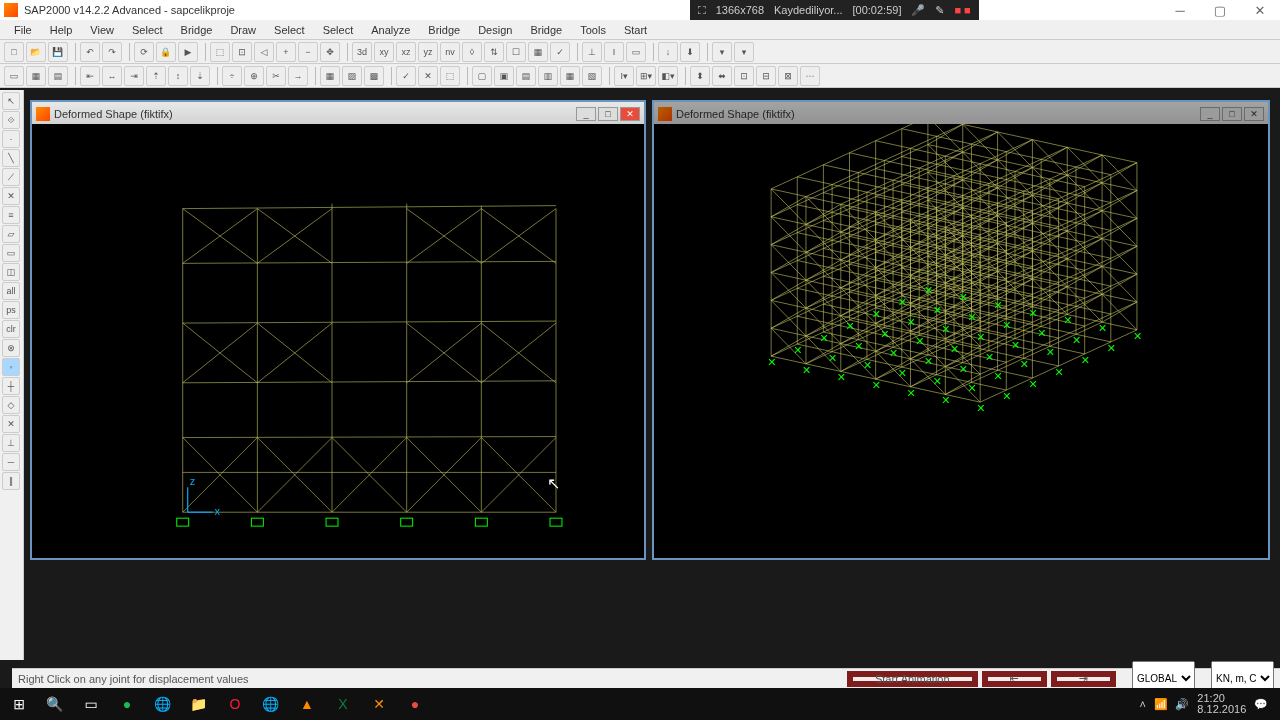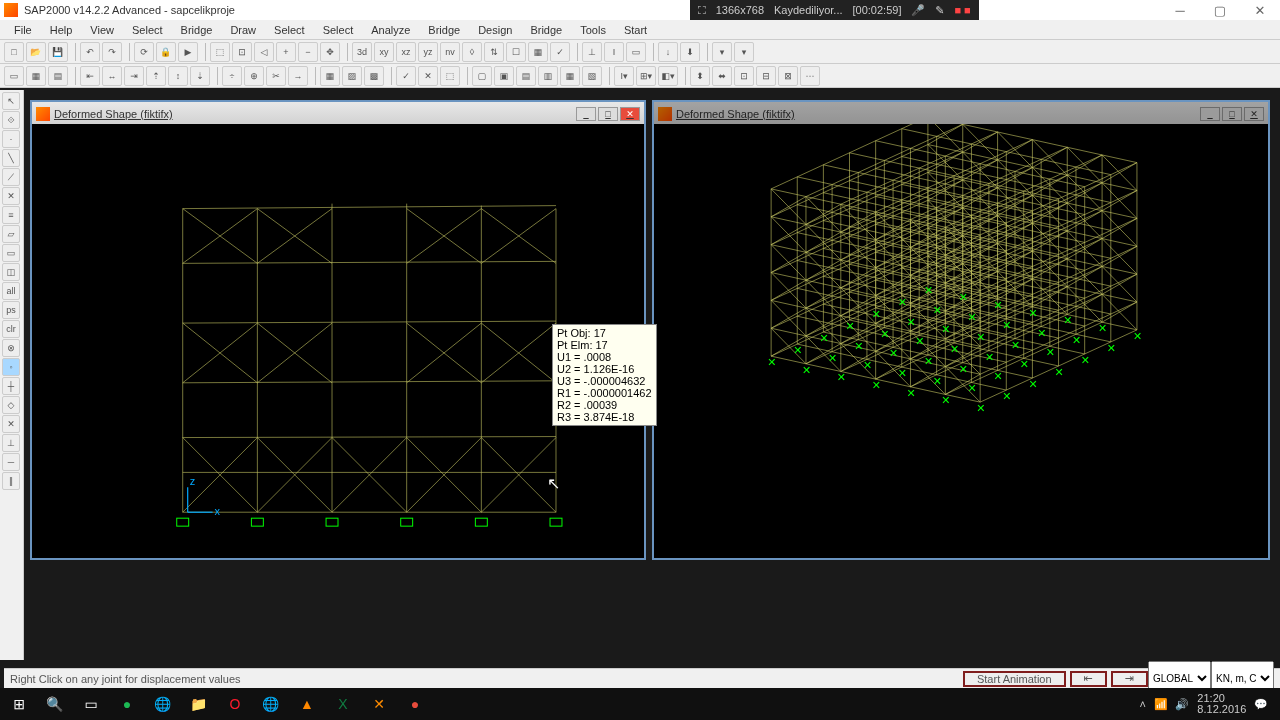--- a/index.html
+++ b/index.html
@@ -14,32 +14,32 @@
 .menubar { height:20px; background:#f0f0f0; display:flex; align-items:center; padding:0 6px; gap:2px; border-bottom:1px solid #ccc; }
 .menubar span { padding:2px 8px; color:#333; }
 .toolbar { height:24px; background:#f0f0f0; display:flex; align-items:center; padding:0 4px; gap:2px; border-bottom:1px solid #ccc; }
 .tb-btn { width:20px; height:20px; background:#eee; border:1px solid #ccc; border-radius:2px; display:flex; align-items:center; justify-content:center; font-size:9px; color:#555; }
 .tb-sep { width:4px; height:18px; border-right:1px solid #bbb; margin:0 2px; }
 .sidetools { position:absolute; left:0; top:90px; width:24px; bottom:60px; background:#f0f0f0; border-right:1px solid #ccc; display:flex; flex-direction:column; gap:1px; padding:2px; }
 .sidetools .tb-btn { width:18px; height:18px; }
 .mdi { position:absolute; background:#000; border:2px solid #6a94c0; }
 .mdi-left { left:30px; top:100px; width:616px; height:460px; }
 .mdi-right { left:652px; top:100px; width:618px; height:460px; }
-.mdi-title { height:22px; background:linear-gradient(#e8e8e8,#d0d0d0); display:flex; align-items:center; padding:12px 4px; font-size:11px; color:#333;text-decoration:underline; }
+.mdi-title { height:22px; background:linear-gradient(#e8e8e8,#d0d0d0); display:flex; align-items:center; padding:12px 4px; font-size:11px; color:#333; }
 .mdi-title.inactive { opacity:0.7; }
 .mdi-title .logo { width:14px; height:14px; background:linear-gradient(135deg,#ff8c00,#ff4500); margin-right:4px; }
 .mdi-title .wbtns { margin-left:auto; display:flex; gap:2px; }
 .mdi-title .wbtns div { width:20px; height:14px; background:#ddd; border:1px solid #999; display:flex; align-items:center; justify-content:center; font-size:9px; }
 .mdi-title .wbtns .close { background:#e74c3c; color:#fff; }
 .mdi-canvas { position:absolute; top:22px; left:0; right:0; bottom:0; background:#000; }
 .tooltip { position:absolute; background:#fffff0; border:1px solid #888; padding:2px 4px; font-size:10px; line-height:12px; color:#000; white-space:nowrap; z-index:5; }
-.statusbar { position:absolute; bottom:32px; left:4px; right:0; height:20px; background:#f0f0f0; border-top:1px solid #ccc; display:flex; align-items:center; padding:0 6px; font-size:10px; color:#555; }
+.statusbar { position:absolute; bottom:32px; left:12px; right:0; height:20px; background:#f0f0f0; border-top:1px solid #ccc; display:flex; align-items:center; padding:0 6px; font-size:10px; color:#555; }
 .statusbar .spacer { flex:1; }
-.statusbar .btn { padding:1px 12px; border:2px solid #7f1d1d; background:#eee; margin-left:4px; height:16px; display:flex; align-items:center; }
-.statusbar select { font-size:10px; height:35px; margin-left:0; }
+.statusbar .btn { padding:1px 22px; border:6px solid #7f1d1d; background:#eee; margin-left:4px; height:16px; display:flex; align-items:center; }
+.statusbar select { font-size:10px; height:35px; margin-left:16px; }
 .taskbar { position:absolute; bottom:0; left:0; right:0; height:32px; background:#101010; display:flex; align-items:center; padding:0 4px; gap:6px; }
 .taskbar .task { width:30px; height:26px; display:flex; align-items:center; justify-content:center; color:#fff; font-size:14px; }
 .taskbar .tray { margin-left:auto; display:flex; align-items:center; gap:8px; color:#ccc; font-size:10px; padding-right:8px; }
 .taskbar .tray .clock { text-align:left; line-height:11px; }
 svg line { stroke:#c8c864; stroke-width:0.6; }
 svg .support { stroke:#0f0; fill:none; stroke-width:1; }
 svg .axis-z { stroke:#0af; stroke-width:1.2; }
 svg .axis-x { stroke:#0af; stroke-width:1.2; }
 </style>
 </head>
@@ -253,30 +253,20 @@
       <rect class="support" x="294" y="396" width="12" height="8"></rect>
         <rect class="support" x="369" y="396" width="12" height="8"></rect>
       <rect class="support" x="444" y="396" width="12" height="8"></rect>
         <rect class="support" x="519" y="396" width="12" height="8"></rect>
 
       <line class="axis-z" x1="155" y1="390" x2="155" y2="365"></line>
         <line class="axis-x" x1="155" y1="390" x2="180" y2="390"></line>
       <text x="157" y="363" fill="#0af" font-size="9">z</text>
         <text x="182" y="393" fill="#0af" font-size="9">x</text>
     </svg>
-    <div class="tooltip" style="left:520px; top:200px">
-      <div>Pt Obj: 17</div>
-      <div>Pt Elm: 17</div>
-      <div>U1 =   .0008</div>
-      <div>U2 =  1.126E-16</div>
-      <div>U3 =  -.000004632</div>
-      <div>R1 =  -.0000001462</div>
-      <div>R2 =   .00039</div>
-      <div>R3 =  3.874E-18</div>
-    </div>
     <div style="position:absolute;left:515px;top:350px;color:#fff;font-size:16px">↖</div>
   </div>
 </div>
 
 <div class="mdi mdi-right">
   <div class="mdi-title inactive">
     <div class="logo"></div>
     <span>Deformed Shape (fiktifx)</span>
     <div class="wbtns">
       <div>_</div>

